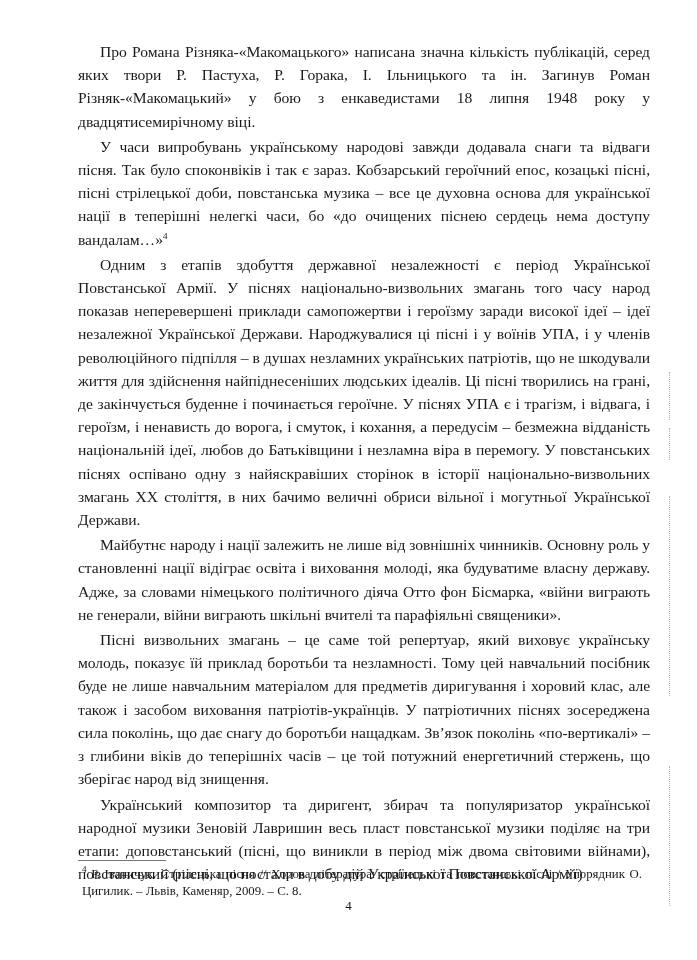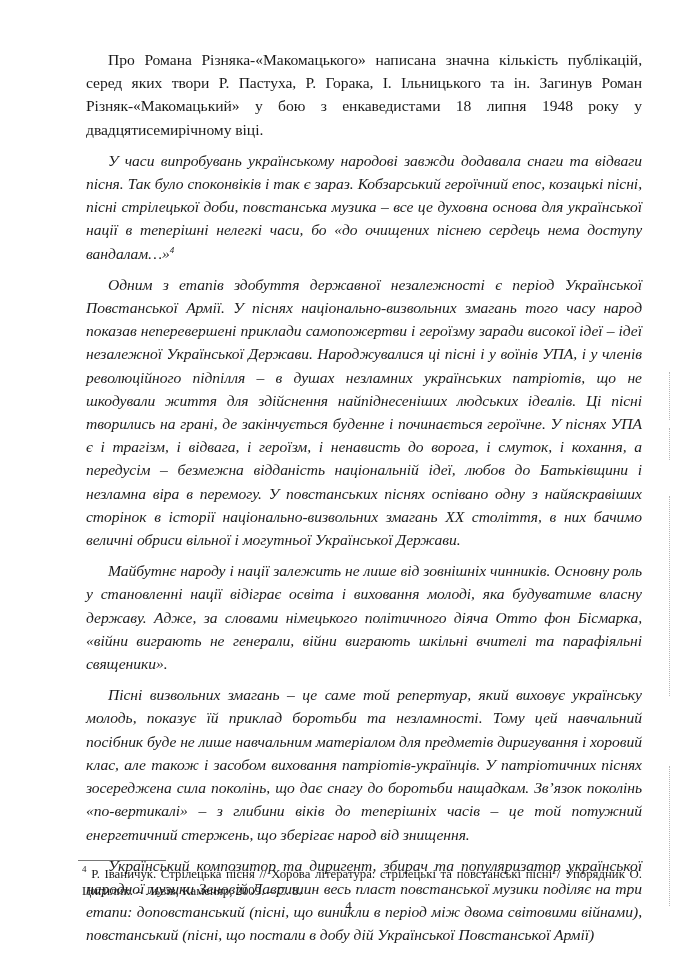--- a/index.html
+++ b/index.html
@@ -2,24 +2,24 @@
 <html><head>
 <meta charset="utf-8">
 <style>
   html, body { margin: 0; padding: 0; }
   body {
     width: 697px; height: 960px; background: #ffffff; position: relative; overflow: hidden;
     font-family: "Liberation Serif", "DejaVu Serif", serif; color: #1a1a1a;
   }
   .page { position: absolute; left: 78px; top: 40px; width: 572px; }
   .para {
-    font-size: 15.6px; line-height: 23.2px; text-align: justify; margin: 8px;
+    font-size: 15.6px; line-height: 23.2px; text-align: justify; margin: 0;
     text-indent: 22px; hyphens: manual; letter-spacing: -0.05px;
   }
-  .para + .para { margin-top: 2px; font-style: italic; }
+  .para + .para { margin-top: 2px; }
   .para.first { text-indent: 22px; }
   sup { font-size: 9px; vertical-align: 6px; line-height: 0; }
   .fn-rule { position: absolute; left: 78px; top: 860px; width: 88px; border-top: 1px solid #777; }
   .footnote {
     position: absolute; left: 78px; top: 862px; width: 560px;
     font-size: 12.8px; line-height: 16.6px; text-align: justify; margin: 4px;
   }
   .page-num { position: absolute; left: 0; width: 697px; top: 898px; text-align: center; font-size: 13px; }
   .dots { position: absolute; left: 669px; width: 0; border-left: 1px dotted #b5b5b5; }
 </style>

